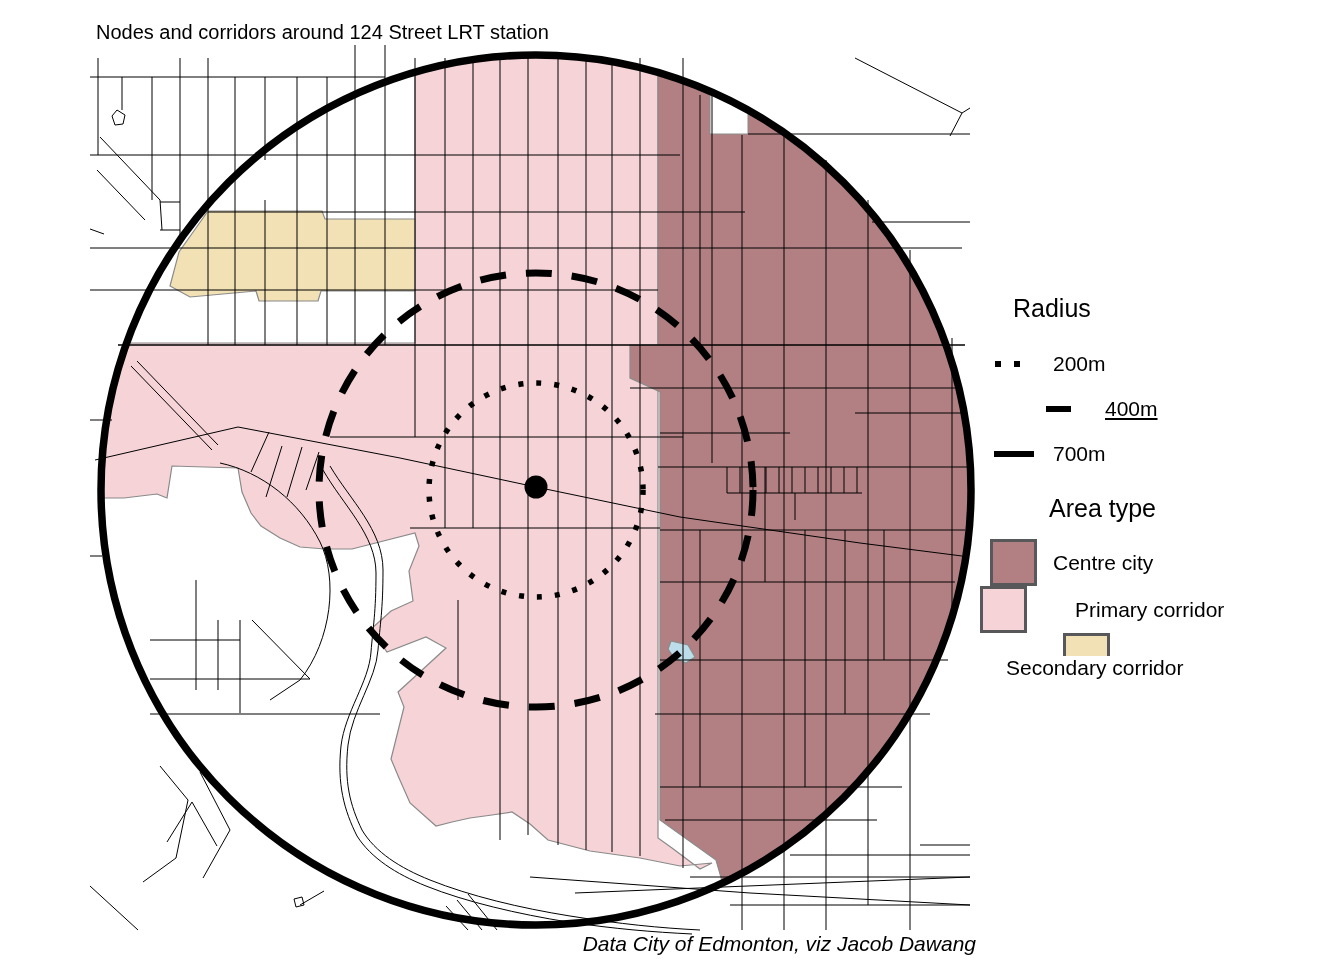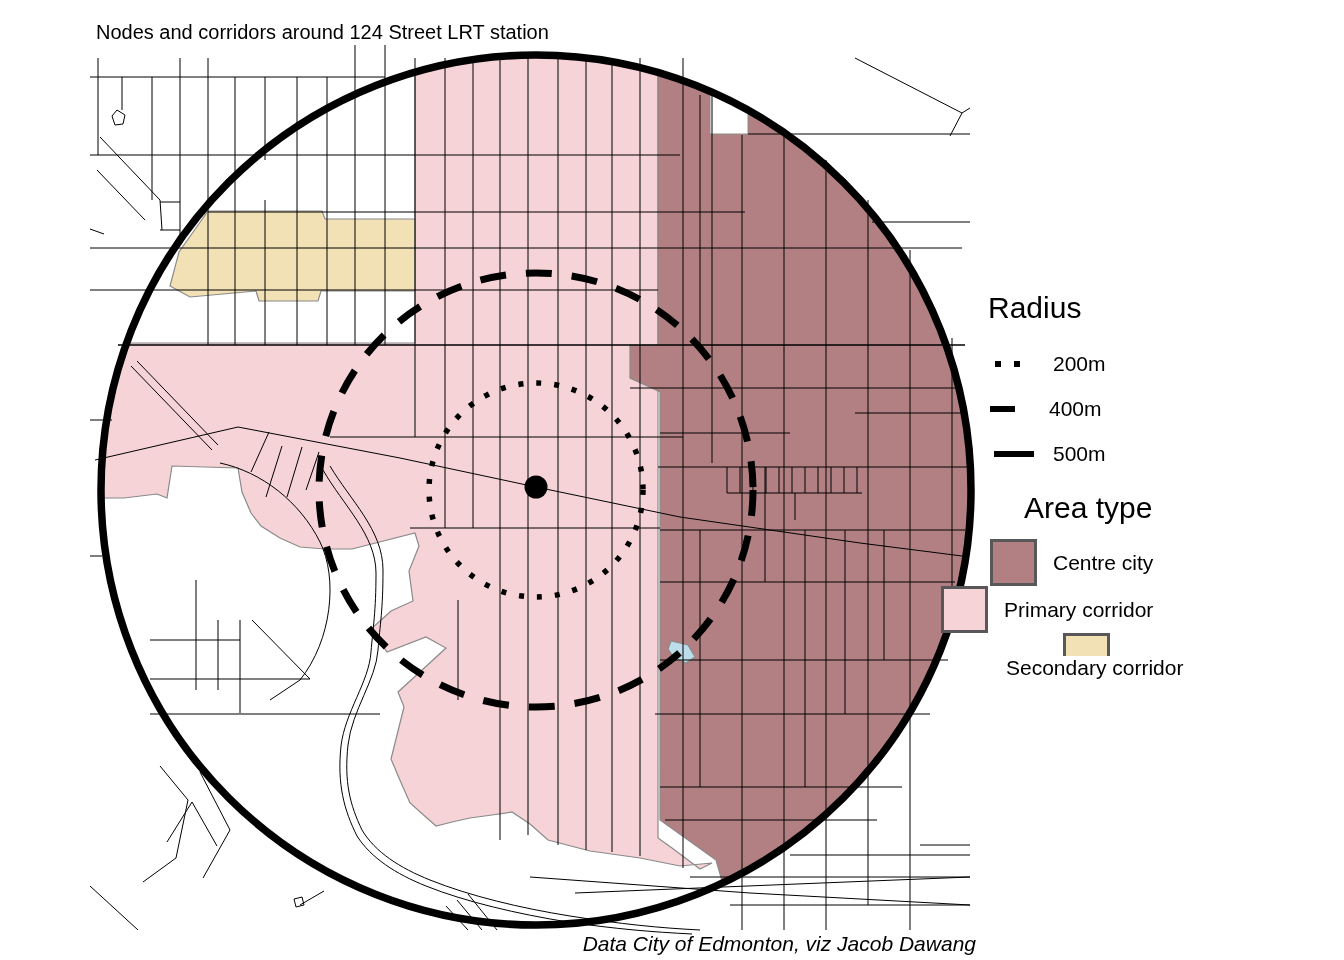--- a/index.html
+++ b/index.html
@@ -1,21 +1,21 @@
 <!DOCTYPE html>
 <html><head>
 <meta charset="utf-8">
 <style>
   html,body{margin:0;padding:0;background:#ffffff;}
   body{width:1344px;height:960px;position:relative;overflow:hidden;
        font-family:"Liberation Sans","DejaVu Sans",sans-serif;color:#000;}
   .fig-title{position:absolute;left:96px;top:16px;font-size:20px;line-height:32px;white-space:nowrap;}
   .map-svg{position:absolute;left:0;top:0;}
   .legend{position:absolute;}
-  .legend-title{font-size:30px;line-height:28px;white-space:nowrap;}
+  .legend-title{font-size:25px;line-height:28px;white-space:nowrap;margin-left:25px;}
   .radius-row{position:absolute;display:flex;align-items:center;}
   .radius-label{font-size:21px;margin-left:17px;white-space:nowrap;}
   .area-row{position:absolute;display:flex;align-items:center;height:47px;}
   .area-label{font-size:21px;margin-left:16px;white-space:nowrap;}
   .caption{position:absolute;right:368px;top:932px;font-size:21px;white-space:nowrap;font-style:italic;}
   svg line,svg path{vector-effect:non-scaling-stroke;}
 </style>
 </head>
 <body>
 
@@ -107,43 +107,43 @@
 
 <div class="legend" style="left:988px;top:294px;">
   <div class="legend-title">Radius</div>
 </div>
 <div class="radius-row" style="left:992px;top:352px;text-align:right;">
   <svg width="44" height="10">
     <line x1="3" y1="5" x2="41" y2="5" stroke="#000" stroke-width="6" stroke-dasharray="6 13"></line>
   </svg>
   <span class="radius-label">200m</span>
 </div>
-<div class="radius-row" style="left:988px;top:397px;">
+<div class="radius-row" style="left:1044px;top:397px;text-decoration:underline;">
   <svg width="44" height="10">
     <line x1="2" y1="5" x2="42" y2="5" stroke="#000" stroke-width="6" stroke-dasharray="25 30"></line>
   </svg>
   <span class="radius-label">400m</span>
 </div>
 <div class="radius-row" style="left:992px;top:442px;">
   <svg width="44" height="10">
     <line x1="2" y1="5" x2="42" y2="5" stroke="#000" stroke-width="6"></line>
   </svg>
-  <span class="radius-label">500m</span>
+  <span class="radius-label">700m</span>
 </div>
 
 <div class="legend" style="left:1024px;top:494px;">
   <div class="legend-title">Area type</div>
 </div>
 <div class="area-row" style="left:990px;top:539px;text-align:right;">
   <svg width="47" height="47">
     <rect x="1.5" y="1.5" width="44" height="44" stroke="#58585a" stroke-width="3" fill="#b28083"></rect>
   </svg>
   <span class="area-label">Centre city</span>
 </div>
-<div class="area-row" style="left:941px;top:586px;">
+<div class="area-row" style="left:980px;top:586px;gap:32px;">
   <svg width="47" height="47">
     <rect x="1.5" y="1.5" width="44" height="44" stroke="#58585a" stroke-width="3" fill="#f5d3d7"></rect>
   </svg>
   <span class="area-label">Primary corridor</span>
 </div>
 <div class="area-row" style="left:990px;top:633px;flex-direction:column;">
   <svg width="47" height="47">
     <rect x="1.5" y="1.5" width="44" height="44" stroke="#58585a" stroke-width="3" fill="#f3e1b6"></rect>
   </svg>
   <span class="area-label">Secondary corridor</span>

